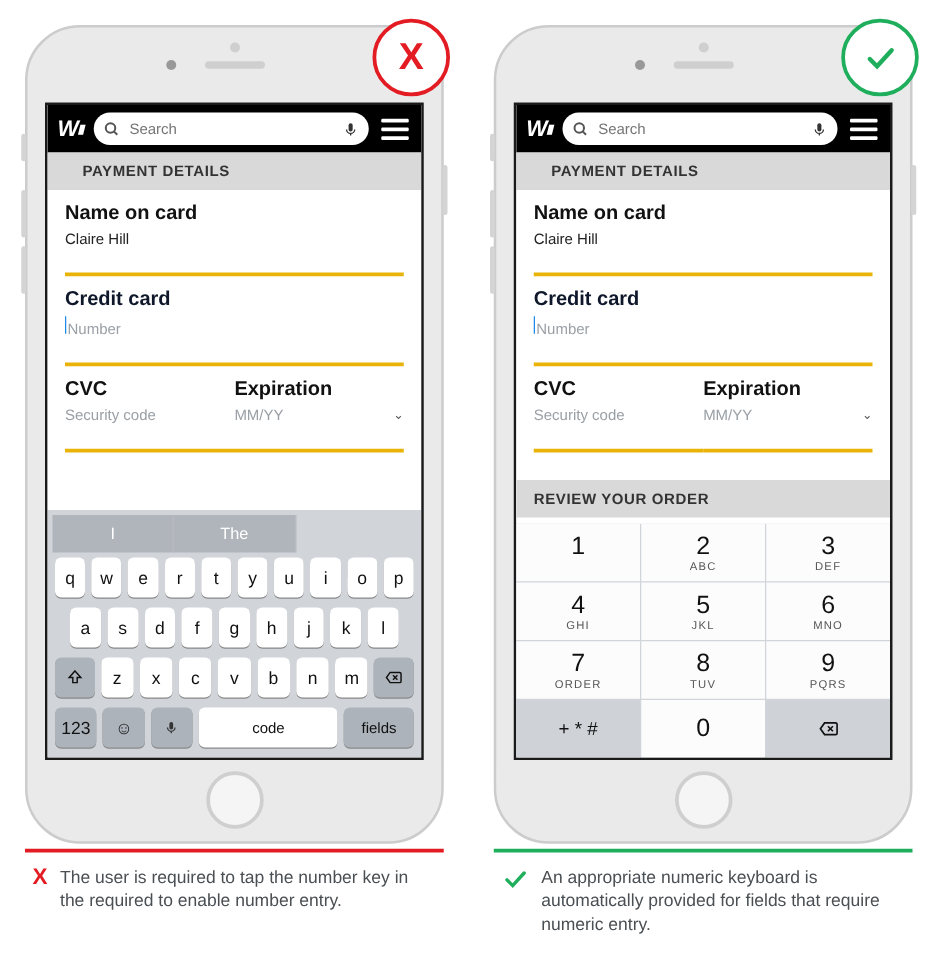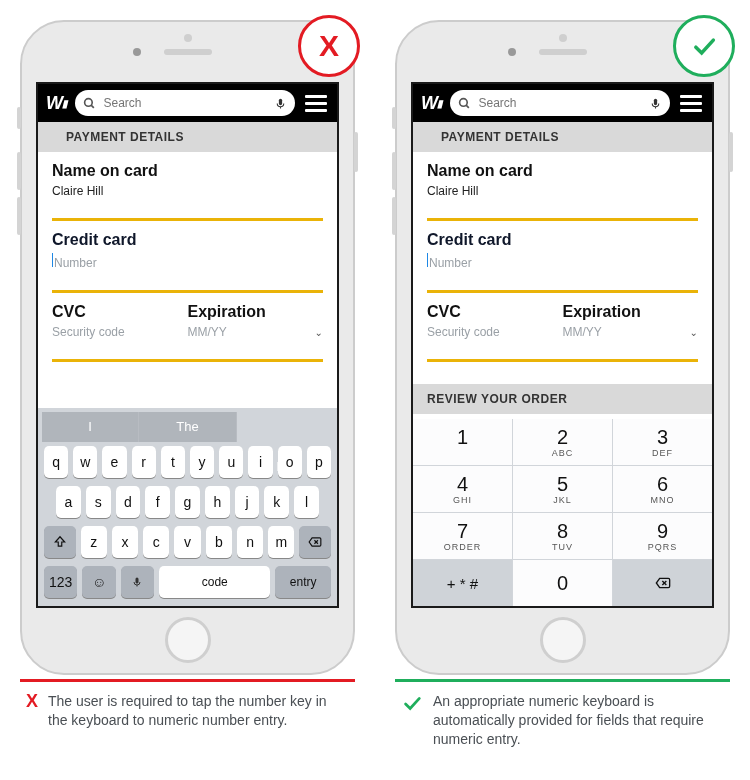--- a/index.html
+++ b/index.html
@@ -330,30 +330,30 @@
         <div class="kbrow">
           <div class="key num">123</div>
           <div class="key emoji">☺</div>
           <div class="key mic">
             <svg width="12" height="14" viewBox="0 0 24 24" fill="#333">
                 <rect x="9" y="3" width="6" height="12" rx="3"></rect>
                 <path d="M6 12a6 6 0 0012 0M12 18v3" stroke="#333" stroke-width="2" fill="none"></path>
               </svg>
           </div>
           <div class="key space">code</div>
-          <div class="key ret">entry</div>
+          <div class="key ret">fields</div>
         </div>
       </div>
     </div>
   </div>
 
   <div class="caption-bar bad"></div>
   <div class="caption bad">
     <span class="mark">X</span>
-    <span>The user is required to tap the number key in the keyboard to numeric number entry.</span>
+    <span>The user is required to tap the number key in the required to enable number entry.</span>
   </div>
 </div>
 
 <div class="example">
   <div class="badge good">
     <svg viewBox="0 0 24 24" fill="none" stroke="currentColor" stroke-width="3" stroke-linecap="round">
         <polyline points="5,13 10,18 20,7"></polyline>
       </svg>
   </div>
 

